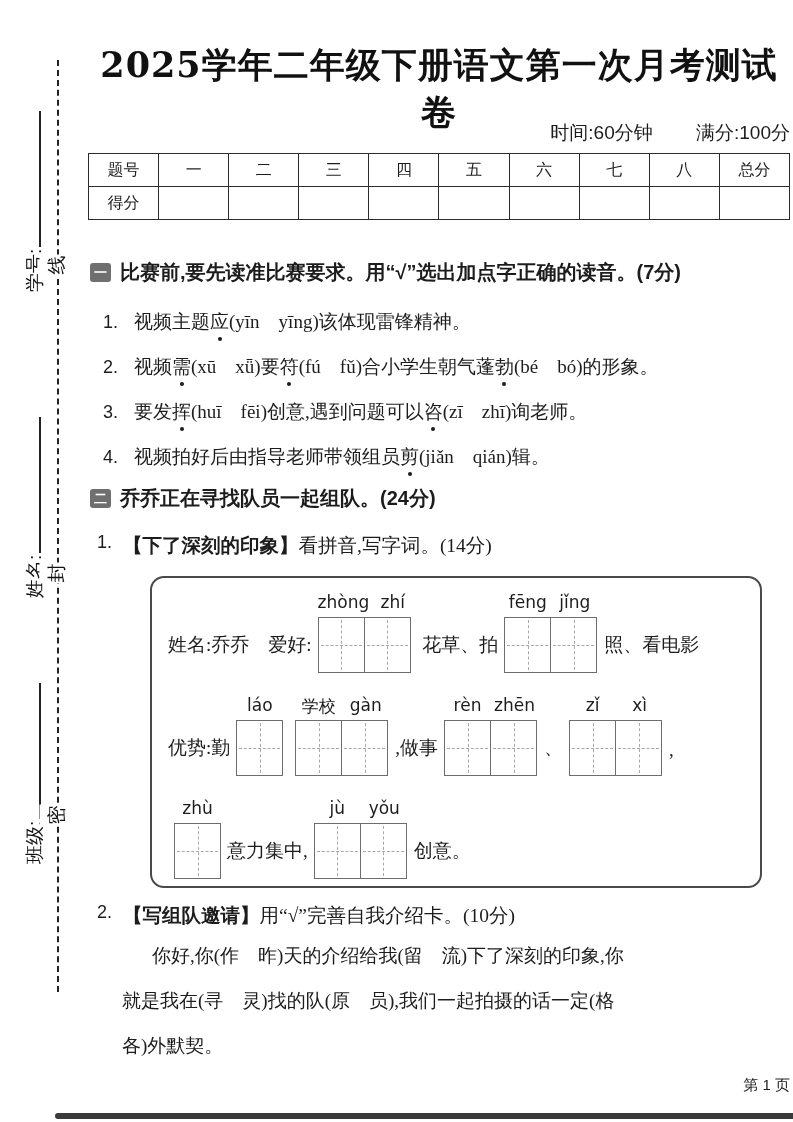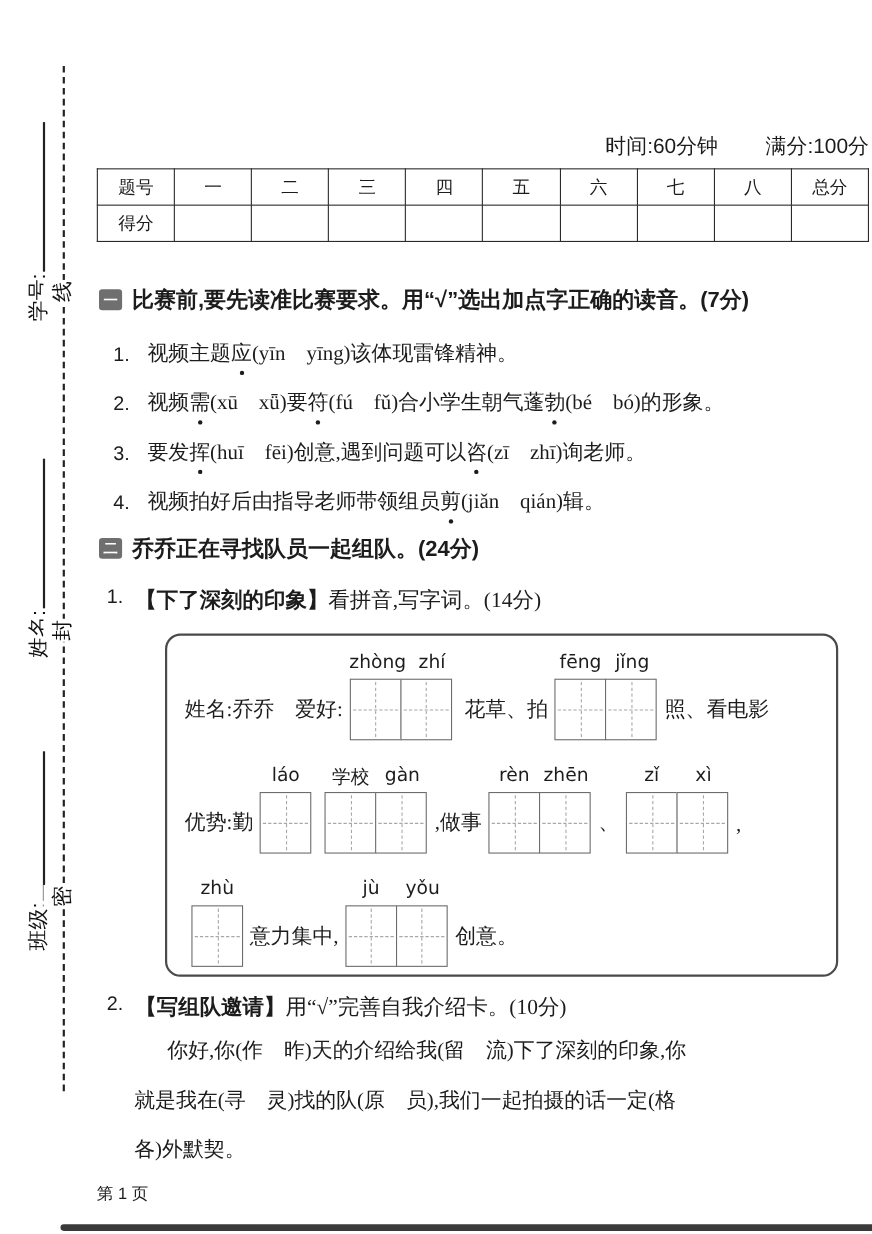--- a/index.html
+++ b/index.html
@@ -52,21 +52,21 @@
   .psyl{flex:0 0 47px;text-align:center;font-family:"DejaVu Sans",sans-serif;font-size:17px;}
   .cells{display:flex;}
   .cell{width:45px;height:54px;border:1px solid #6d6d6d;position:relative;background:#fff;}
   .cell + .cell{margin-left:-1px;}
   .cell::before{content:"";position:absolute;left:50%;top:2px;bottom:2px;border-left:1px dashed #a8a8a8;}
   .cell::after{content:"";position:absolute;top:50%;left:2px;right:2px;border-top:1px dashed #a8a8a8;}
   
   .para{position:absolute;top:933px;left:34px;width:668px;font-size:19px;line-height:45px;}
   .pline{white-space:pre;}
   .pline.first{text-indent:30px;}
-  .footer{position:absolute;top:1076px;left:0;width:100%;text-align:left;
+  .footer{position:absolute;top:1076px;left:0;width:100%;text-align:right;
         font-family:"Liberation Sans",sans-serif;font-size:15px;}
   .bottom-strip{position:absolute;left:55px;top:1113px;width:738px;height:6px;background:#3a3a3a;border-radius:3px 0 0 3px;}
 </style>
 </head>
 <body>
 
 <div class="page">
 
   <div class="seal-margin">
     <div class="seal-dash"></div>
@@ -74,20 +74,21 @@
   <div class="sfield" style="top: 292px;"><span class="slbl">学号:</span><span class="fill-line"></span></div>
       <div class="sfield" style="top: 598px;"><span class="slbl">姓名:</span><span class="fill-line"></span></div>
       <div class="sfield" style="top: 864px;"><span class="slbl">班级:</span><span class="fill-line"></span></div>
       <span class="seal" style="top: 248px;">线</span>
       <span class="seal" style="top: 556px;">封</span>
       <span class="seal" style="top: 798px;">密</span>
     </div>
 
   <div class="content">
 
+    <div class="title">2025学年二年级下册语文第一次月考测试卷</div>
 
     <div class="meta">
       <span class="m1">时间:60分钟</span>
       <span class="m2">满分:100分</span>
     </div>
 
     <table class="score">
       <tbody>
         <tr>
             <td>题号</td>

